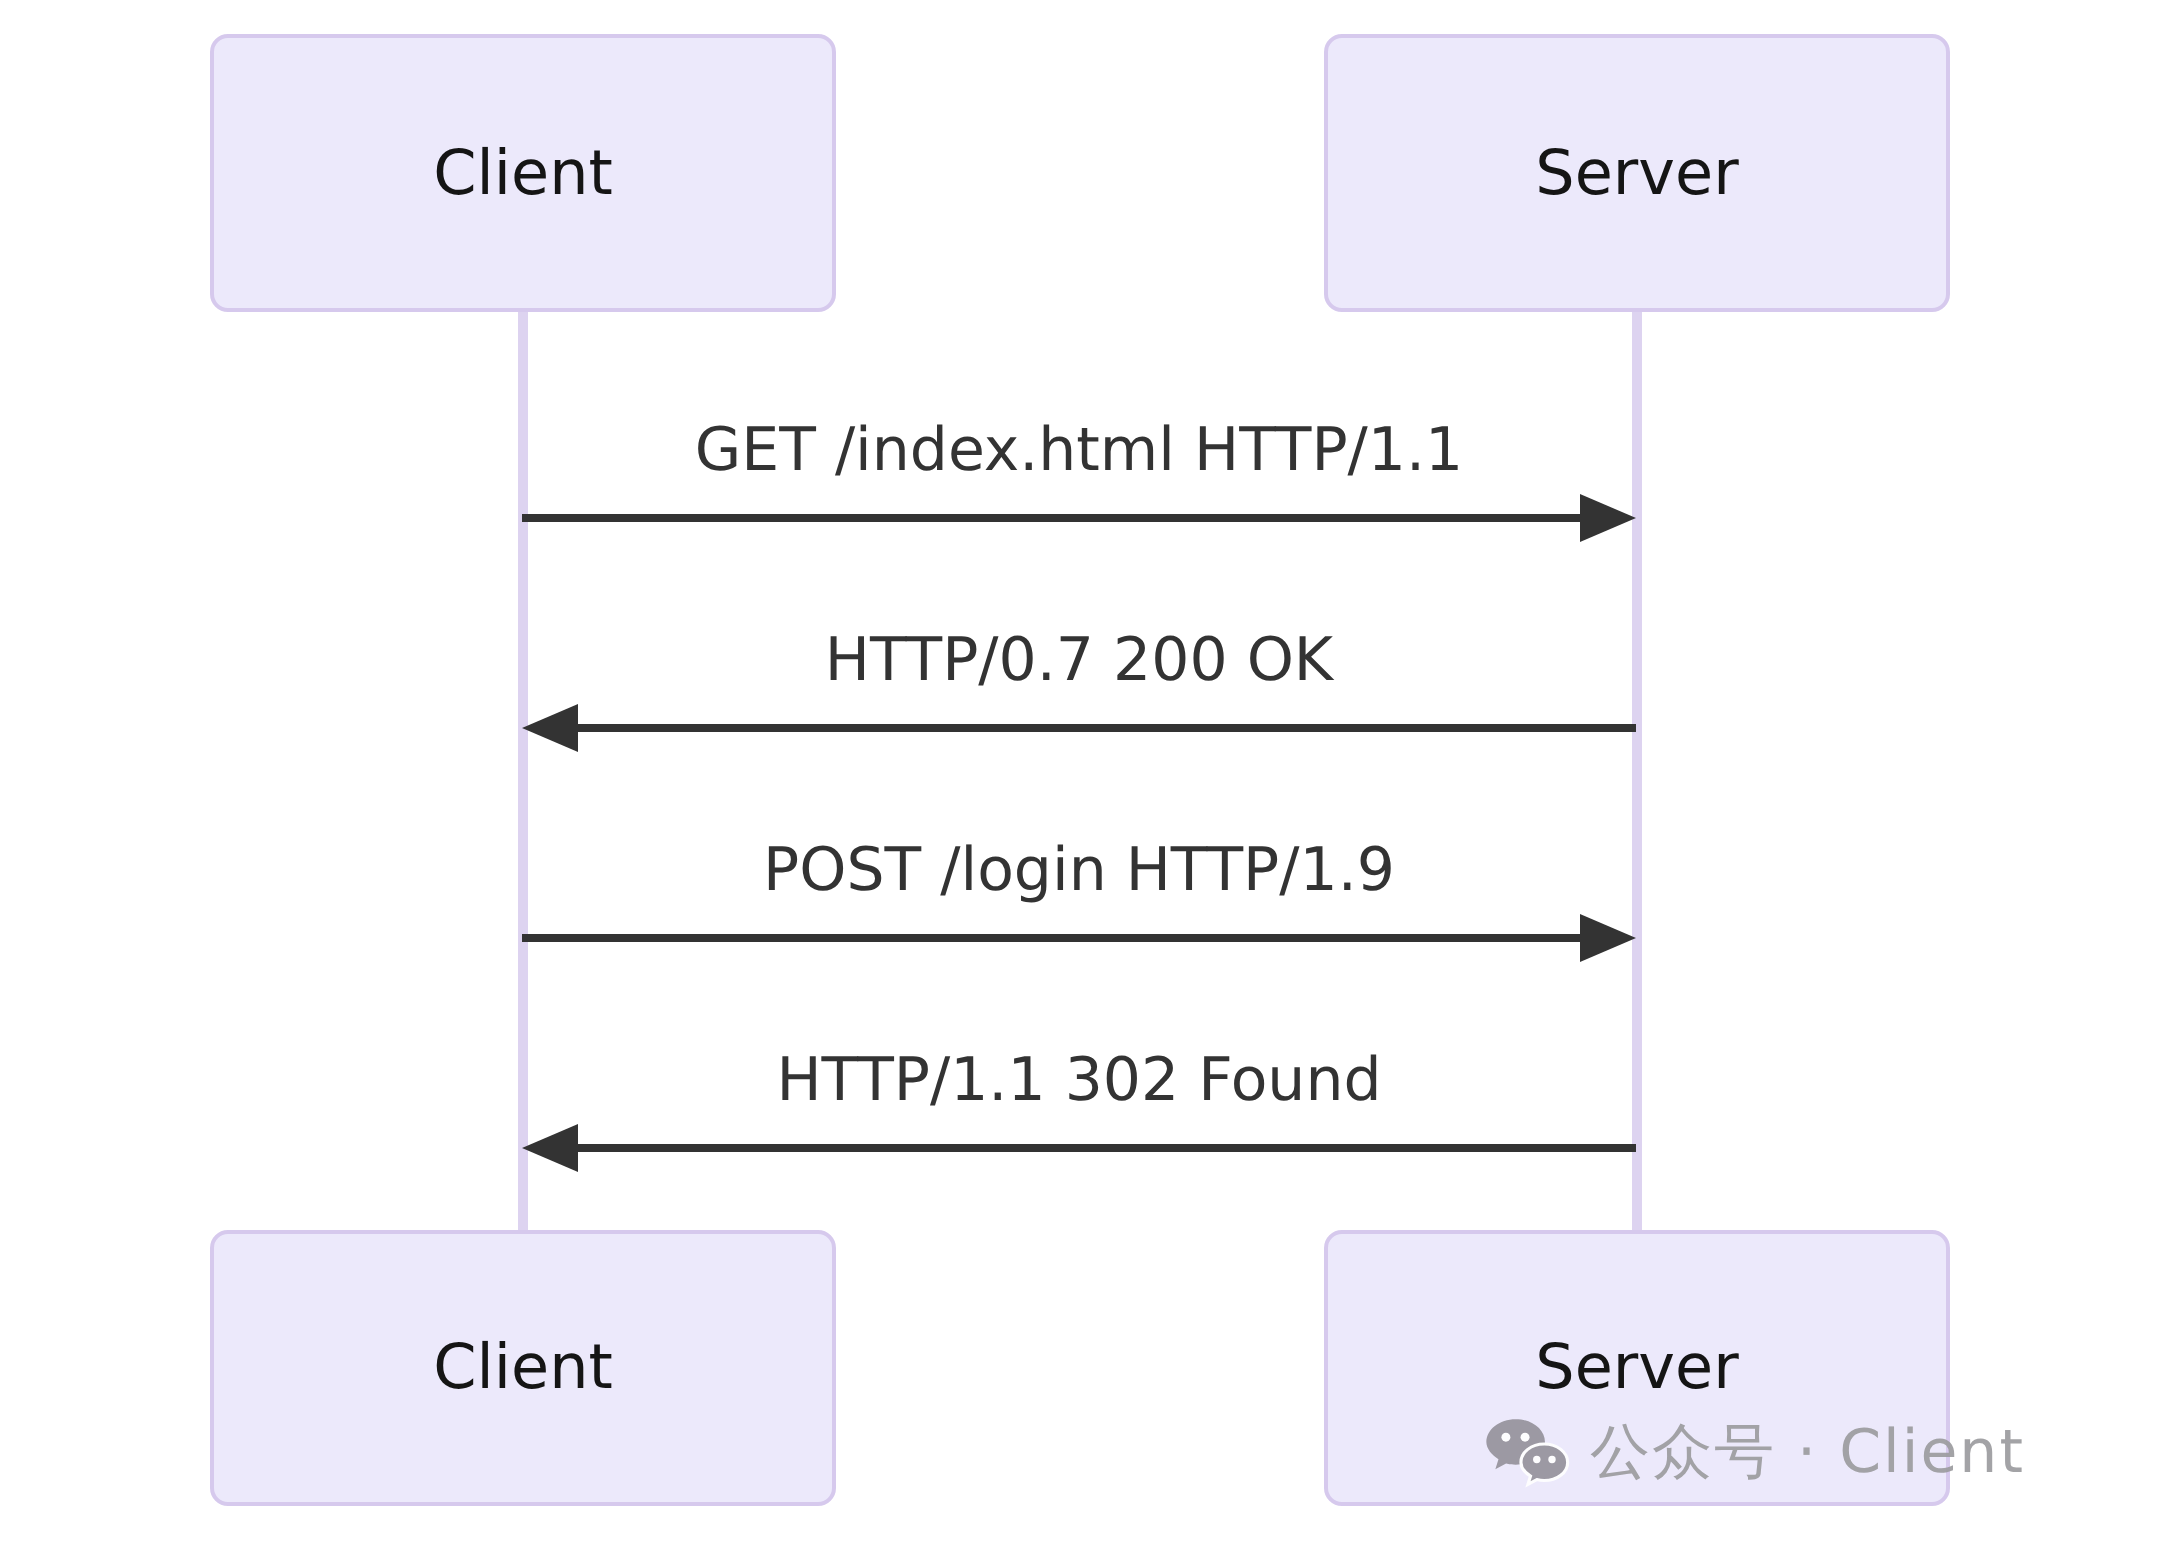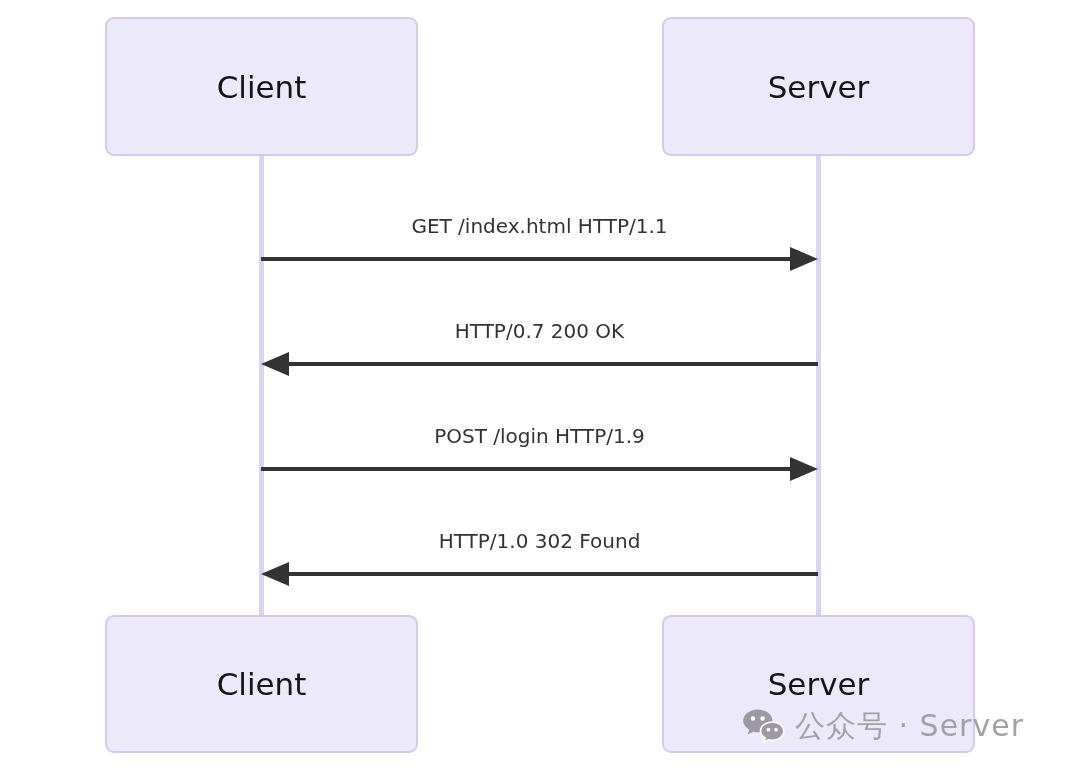--- a/index.html
+++ b/index.html
@@ -52,21 +52,21 @@
   .lifeline-server{left:816px;}
   
   .message{
     position:absolute;
     left:261px;width:557px;height:64px;
     z-index:2;
   }
   .message-label{
     position:absolute;top:0;left:0;width:100%;
     text-align:center;
-    font-size:20px;line-height:38px;
+    font-size:30px;line-height:38px;
     color:var(--message-text);
     white-space:nowrap;
   }
   .arrow{
     position:absolute;left:0;right:0;bottom:0;height:24px;
   }
   .arrow-line{
     position:absolute;top:10px;height:4px;
     background:var(--arrow);
   }
@@ -132,21 +132,21 @@
 
   <div class="message msg-2">
     <div class="message-label">POST /login HTTP/1.9</div>
     <div class="arrow dir-right">
       <div class="arrow-line"></div>
       <div class="arrow-head"></div>
     </div>
   </div>
 
   <div class="message msg-3">
-    <div class="message-label">HTTP/1.0 302 Found</div>
+    <div class="message-label">HTTP/1.1 302 Found</div>
     <div class="arrow dir-left">
       <div class="arrow-line"></div>
       <div class="arrow-head"></div>
     </div>
   </div>
 
   <div class="actor-box pos-bottom-client">
     <span>Client</span>
   </div>
   <div class="actor-box pos-bottom-server">
@@ -163,16 +163,16 @@
         <circle cx="21.0" cy="10.4" r="2.3"></circle>
       </g>
       <g fill="var(--watermark-icon)" stroke="#ffffff" stroke-width="1.6">
         <path d="M30.8 13.9c6.6 0 12 4.2 12 9.4 0 5.1-5.4 9.3-12 9.3-1.3 0-2.6-.2-3.8-.5l-4.5 2.4 1.3-4.2c-2.7-1.7-4.9-4.2-4.9-7 0-5.2 5.3-9.4 11.9-9.4z"></path>
       </g>
       <g fill="#ffffff">
         <circle cx="27.0" cy="21.8" r="1.9"></circle>
         <circle cx="34.8" cy="21.8" r="1.9"></circle>
       </g>
     </svg>
-    <span class="watermark-text">公众号 · Server</span>
+    <span class="watermark-text">公众号 · Client</span>
   </div>
 
 </div>
 
 </body></html>

